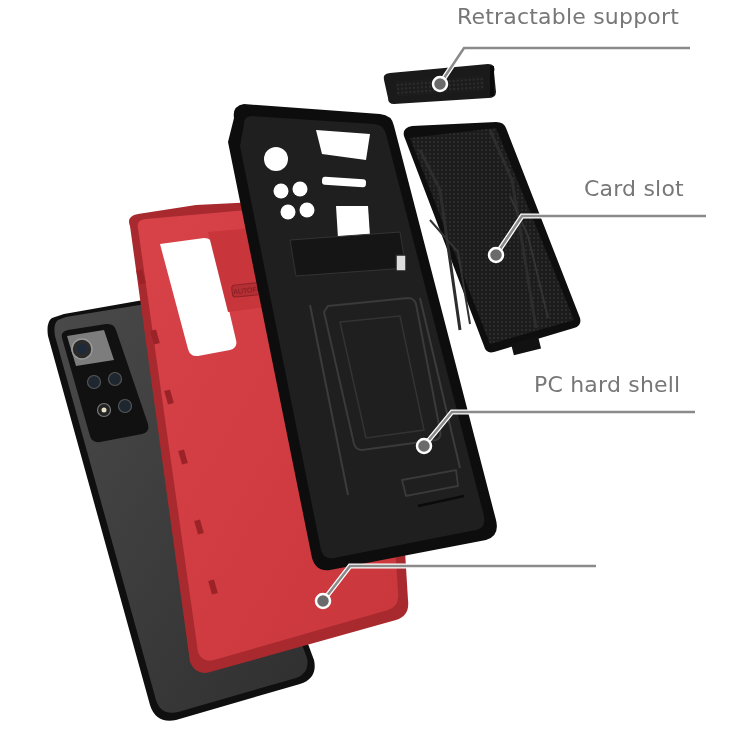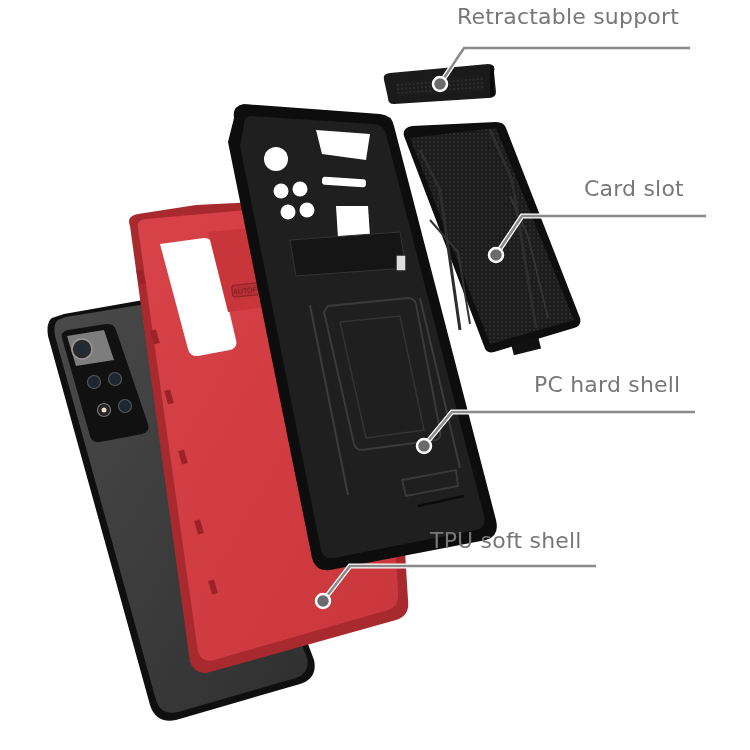--- a/index.html
+++ b/index.html
@@ -130,14 +130,13 @@
     <g>
       <polyline points="323,601 350,566 596,566" fill="none" stroke="#ffffff" stroke-width="5"></polyline>
       <polyline points="323,601 350,566 596,566" fill="none" stroke="#8a8a8a" stroke-width="2.5"></polyline>
       <circle cx="323" cy="601" r="7" fill="#6b6b6b" stroke="#ffffff" stroke-width="2.5"></circle>
     </g>
   </svg>
 
   <div class="label" style="left:457px; top:4px;">Retractable support</div>
   <div class="label" style="left:584px; top:176px;">Card slot</div>
   <div class="label" style="left:534px; top:372px;text-align:center;">PC hard shell</div>
-  <div class="label" style="left:430px; top:528px;">TPU soft shell</div>
 </div>
 
 </body></html>

